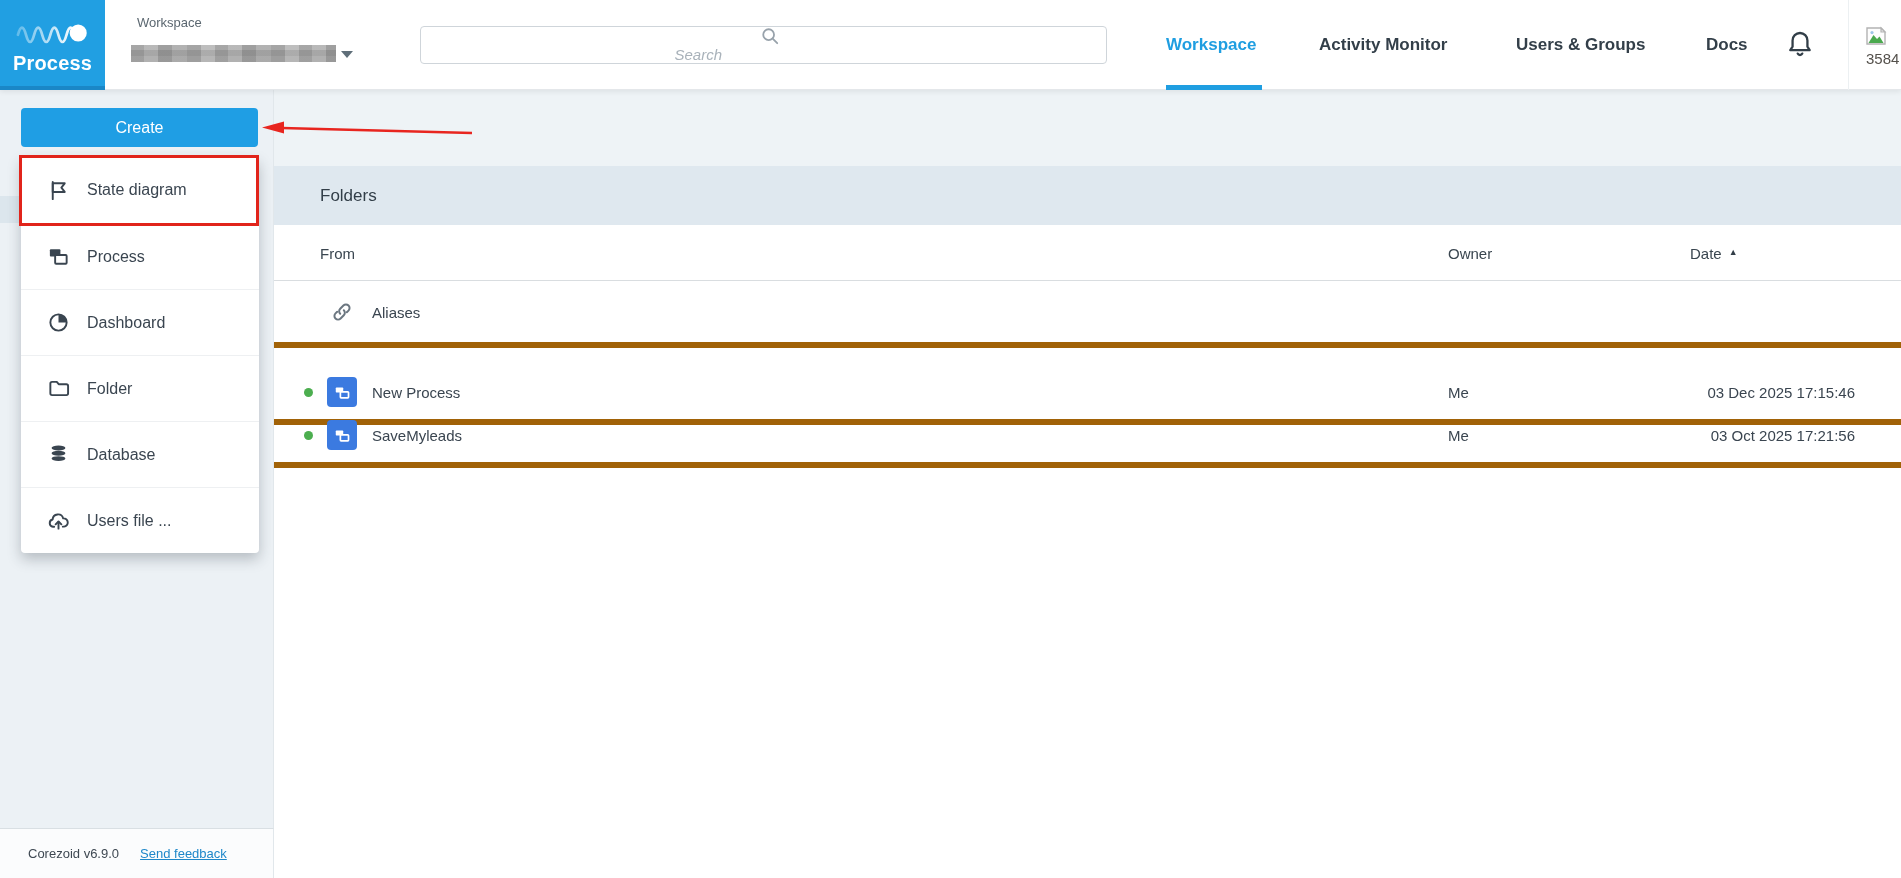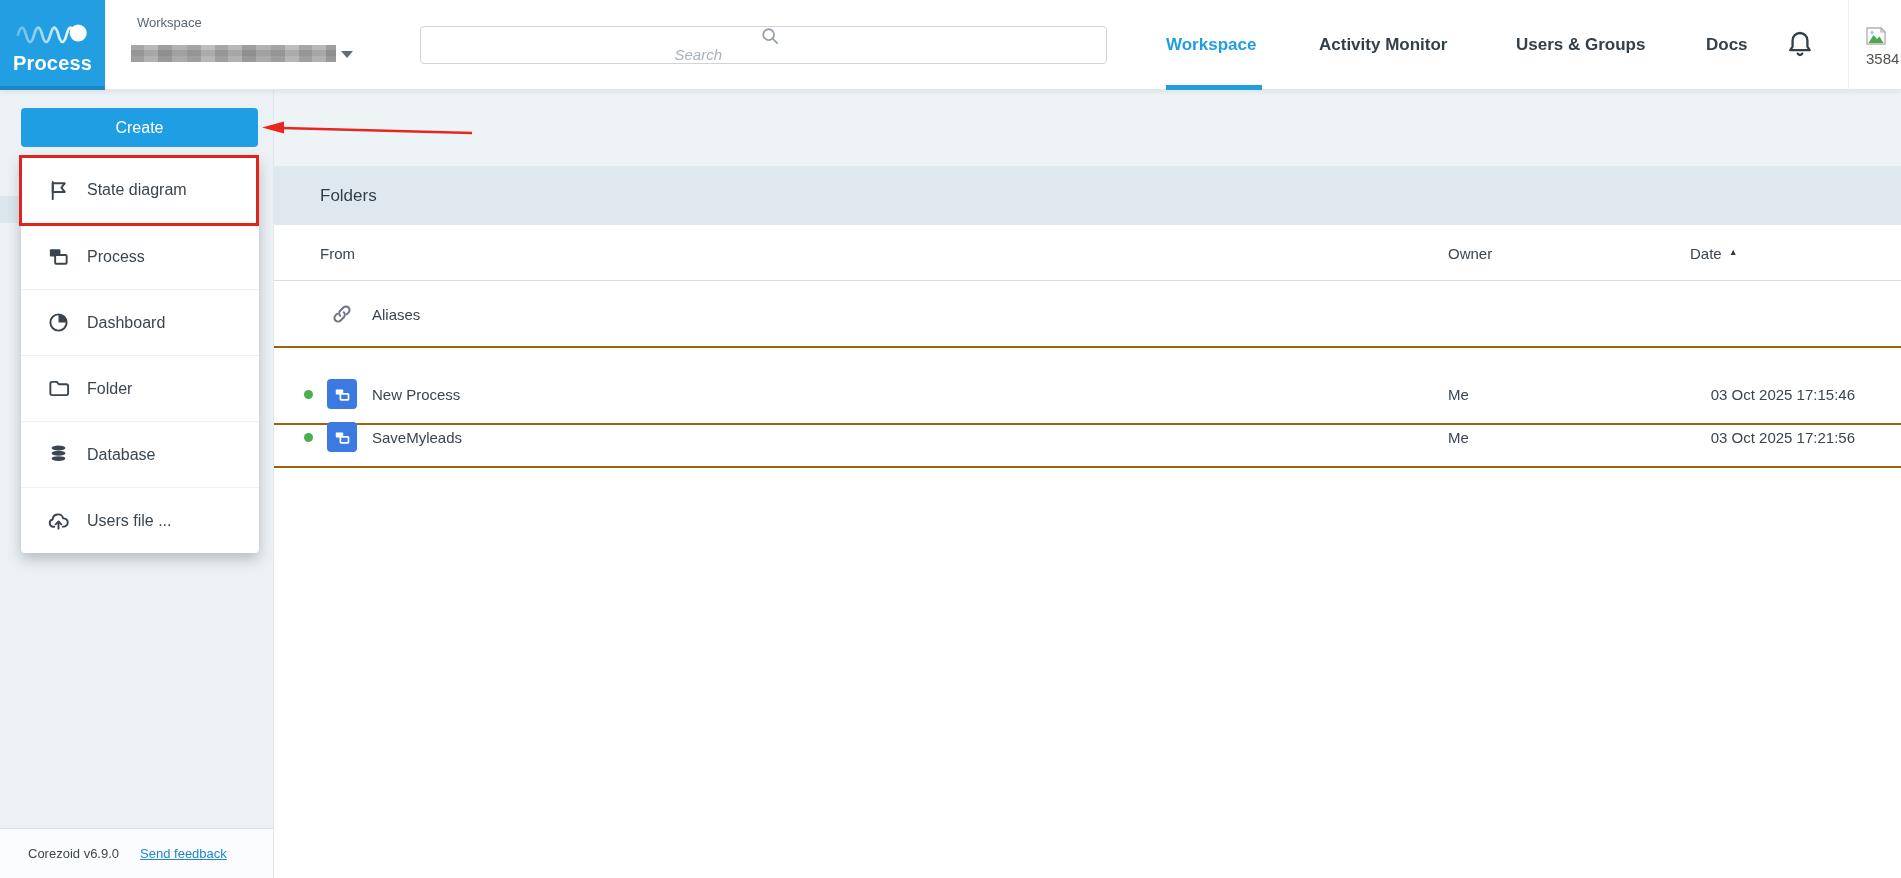--- a/index.html
+++ b/index.html
@@ -71,21 +71,21 @@
   .panel-title { font-size:17px; font-weight:normal; color:#323e48; margin-left:46px; }
 
   .table-area { position:absolute; left:274px; top:225px; width:1627px; height:653px; background:#fff; }
   .thead { position:absolute; left:0; top:0; width:1627px; height:56px; border-bottom:1px solid #d9dde0; }
   .th { position:absolute; top:0; height:56px; display:flex; align-items:center; font-size:15px; color:#3a4650; }
   .th-name  { left:46px; }
   .th-owner { left:1174px; }
   .th-date  { left:1416px; cursor:pointer; }
   .sort-arrow { font-size:9px; color:#323e48; margin-left:7px; transform:translateY(-1px); }
 
-  .row { position:absolute; left:0; width:1627px; border-bottom:2px solid #a16207; cursor:pointer; }
+  .row { position:absolute; left:0; width:1627px; border-bottom:6px solid #a16207; cursor:pointer; }
   .row-1 { top:56px;  height:67px; }
   .row-2 { top:140px; height:60px; }
   .row-3 { top:183px; height:60px; }
   .status-dot { position:absolute; left:30px; top:50%; width:9px; height:9px; margin-top:-4.5px; border-radius:50%; background:#4cae4f; }
   .row-badge { position:absolute; left:53px; top:50%; margin-top:-15px; width:30px; height:30px; border-radius:4px; background:#3b7ae0;
       display:flex; align-items:center; justify-content:center; }
   .row-linkicon { position:absolute; left:56px; top:50%; margin-top:-12px; }
   .row-name { position:absolute; left:98px; top:50%; transform:translateY(-50%); font-size:15px; color:#3a4550; }
   .row-owner { position:absolute; left:1174px; top:50%; transform:translateY(-50%); font-size:15px; color:#3a4550; }
   .row-date { position:absolute; left:1366px; width:215px; top:50%; transform:translateY(-50%); font-size:15px; color:#3a4550; text-align:right; }
@@ -254,21 +254,21 @@
     <div class="row row-2">
       <span class="status-dot"></span>
       <span class="row-badge">
         <svg width="17" height="17" viewBox="0 0 24 24">
           <rect x="2.5" y="5" width="10.5" height="7" rx="1" fill="#ffffff"></rect>
           <rect x="9" y="11" width="11.5" height="8.5" rx="1" fill="#3b7ae0" stroke="#ffffff" stroke-width="2.4"></rect>
         </svg>
       </span>
       <span class="row-name">New Process</span>
       <span class="row-owner">Me</span>
-      <span class="row-date">03 Oct 2025 17:15:46</span>
+      <span class="row-date">03 Dec 2025 17:15:46</span>
     </div>
 
     <div class="row row-3">
       <span class="status-dot"></span>
       <span class="row-badge">
         <svg width="17" height="17" viewBox="0 0 24 24">
           <rect x="2.5" y="5" width="10.5" height="7" rx="1" fill="#ffffff"></rect>
           <rect x="9" y="11" width="11.5" height="8.5" rx="1" fill="#3b7ae0" stroke="#ffffff" stroke-width="2.4"></rect>
         </svg>
       </span>

